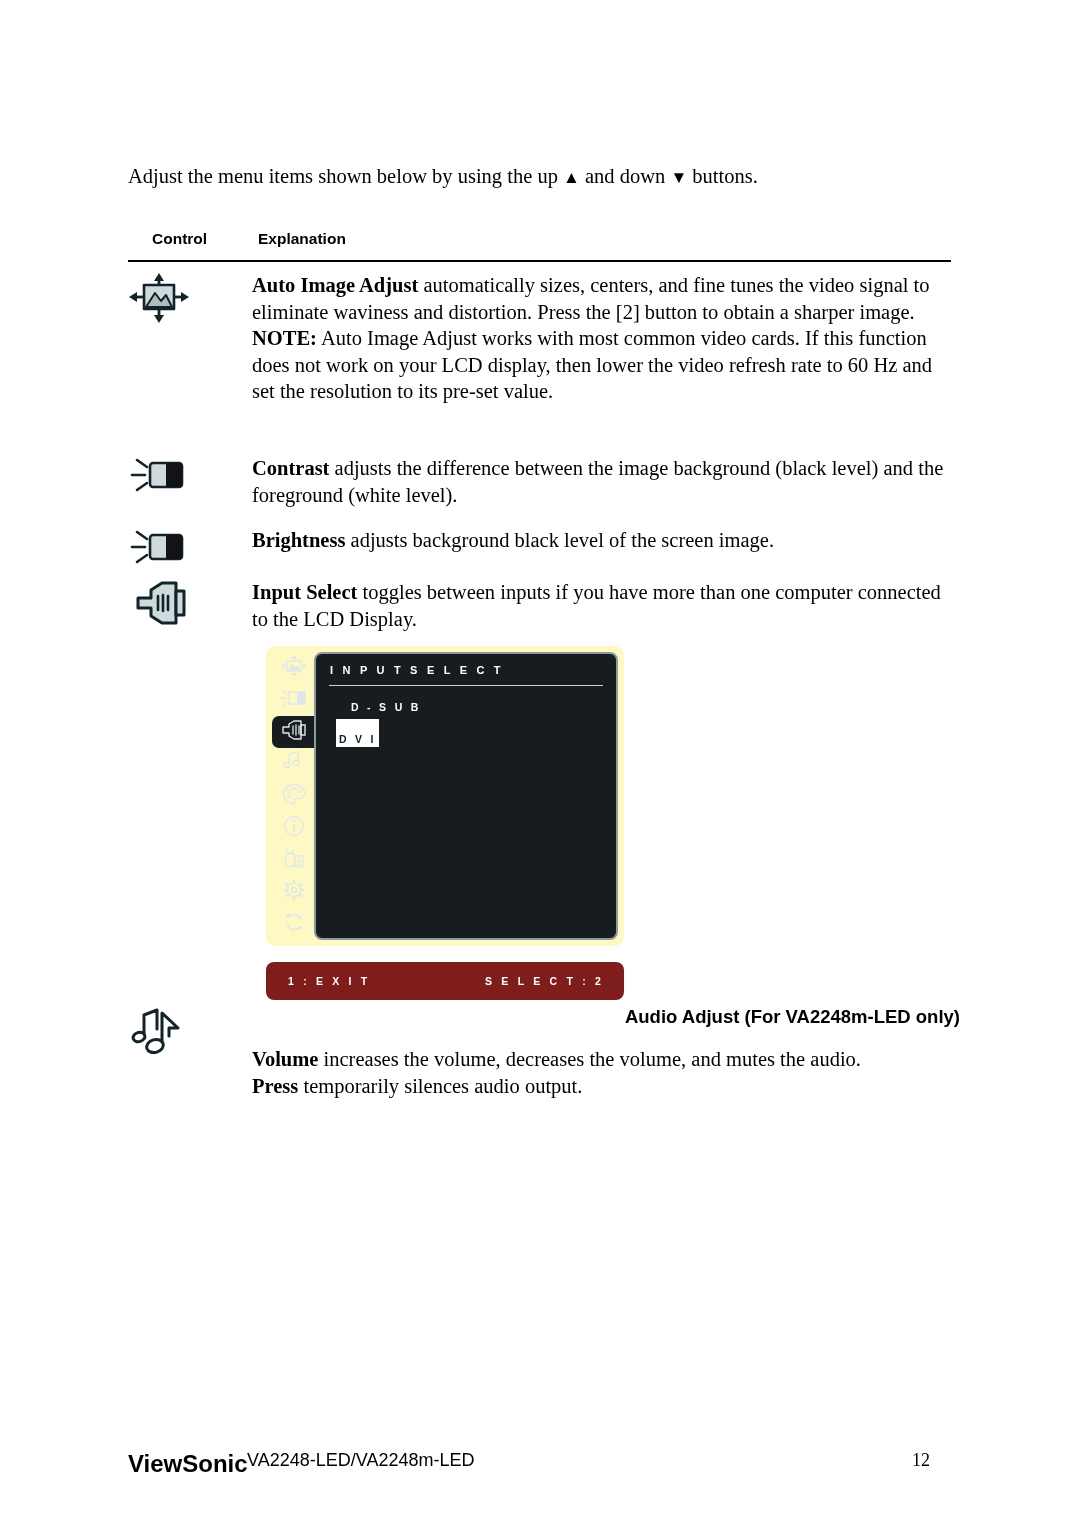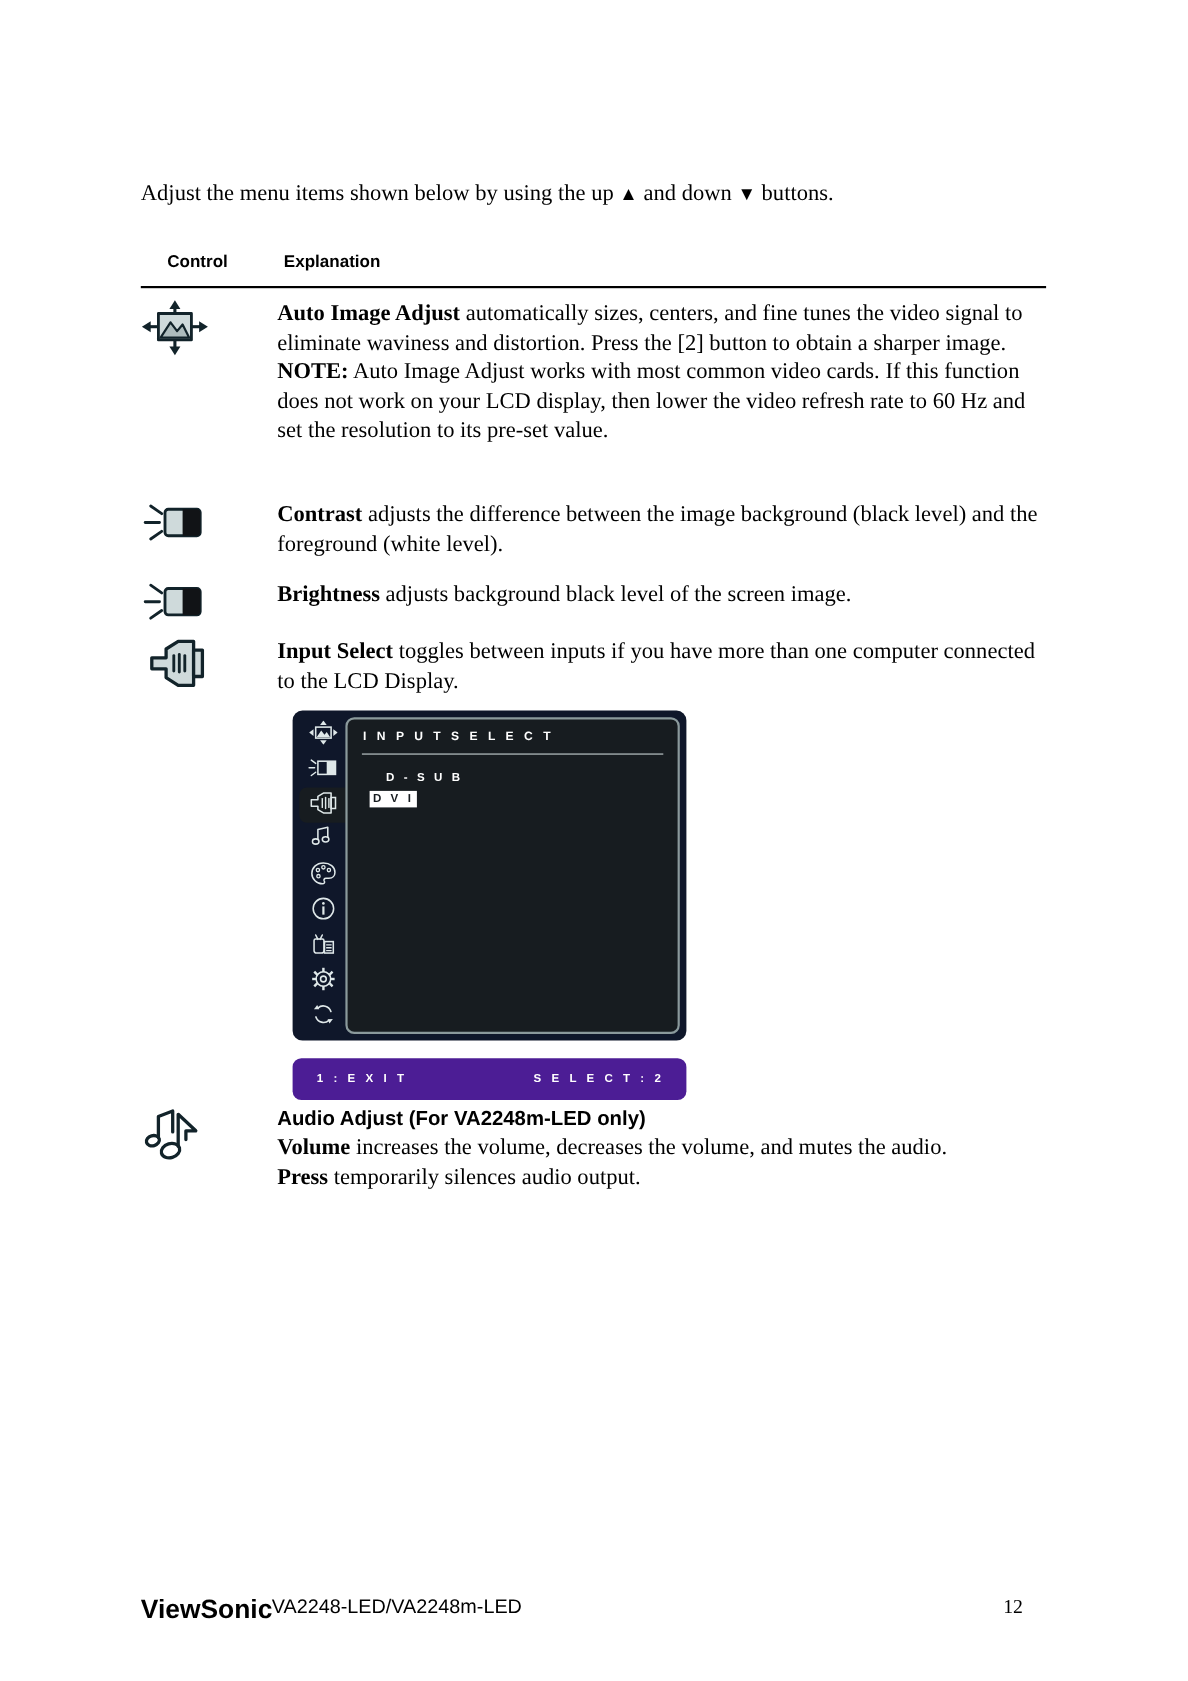--- a/index.html
+++ b/index.html
@@ -101,31 +101,32 @@
   #row-input .row-text { left: 124px; top: 0; }
   #row-audio     { left: 128px; top: 1004px; }
   #row-audio .row-text { left: 124px; top: 0; }
 
   .audio-title {
     font-family: "Liberation Sans", sans-serif;
     font-weight: bold;
     font-size: 18.5px;
     line-height: 25px;
     display: block;
-    margin-bottom: 1px;
+    margin-bottom: 17px;
+    text-align: right;
   }
 
   
   .osd {
     position: absolute;
     left: 266px;
     top: 646px;
     width: 358px;
     height: 300px;
-    background: #0f172a;
+    background: #fef9c3;
     border-radius: 9px;
     box-sizing: border-box;
     padding: 6px;
   }
   .osd-sidebar {
     position: absolute;
     left: 6px; top: 6px;
     width: 44px;
     height: 288px;
   }
@@ -189,31 +190,31 @@
     font-weight: bold;
     letter-spacing: 2.8px;
     color: #ffffff;
     white-space: nowrap;
   }
   .osd-opt.opt1 { top: 47px; padding-left: 13px; }
   .osd-opt.opt2 {
     top: 65px;
     background: #ffffff;
     color: #171c20;
-    padding: 1px 3px 2px 3px;
+    padding: 14px 3px 2px 3px;
     left: 20px;
   }
 
   .osd-footer {
     position: absolute;
     left: 266px;
     top: 962px;
     width: 358px;
     height: 38px;
-    background: #4c1d95;
+    background: #7f1d1d;
     border-radius: 8px;
   }
   .osd-footer .ft-left {
     position: absolute;
     left: 22px;
     top: 13px;
     font-family: "Liberation Sans", sans-serif;
     font-size: 10.5px;
     font-weight: bold;
     letter-spacing: 3.2px;

